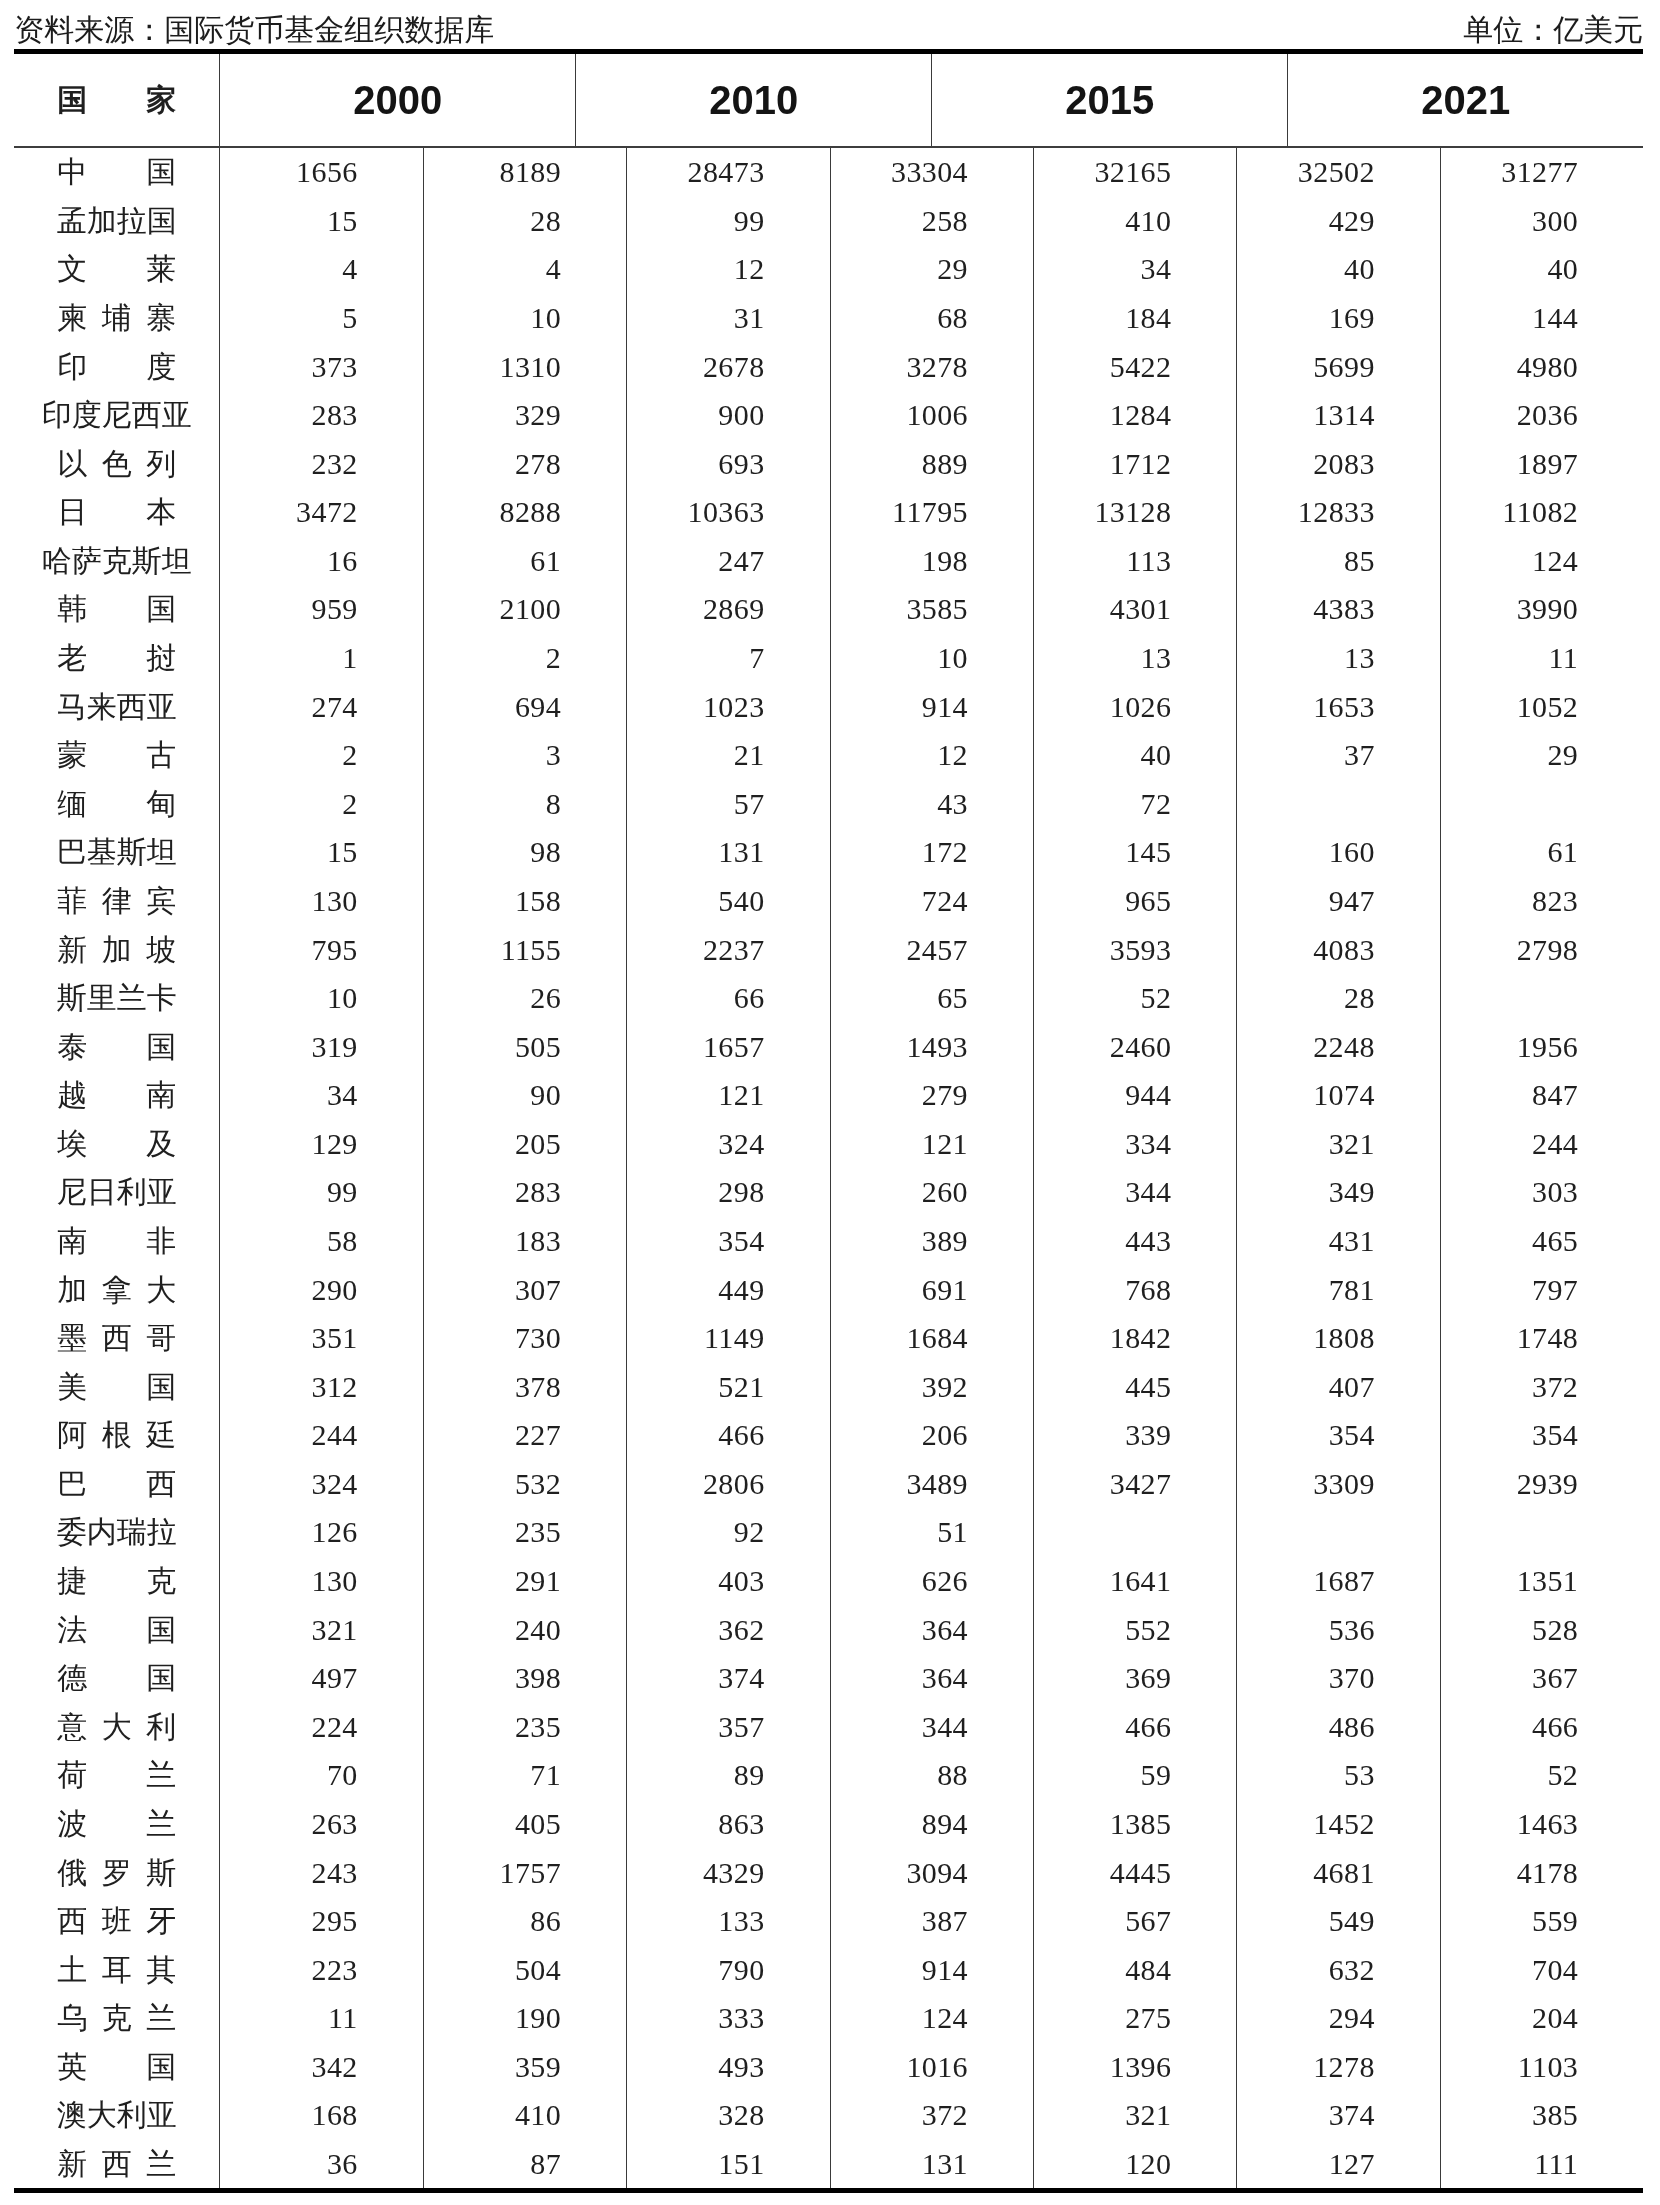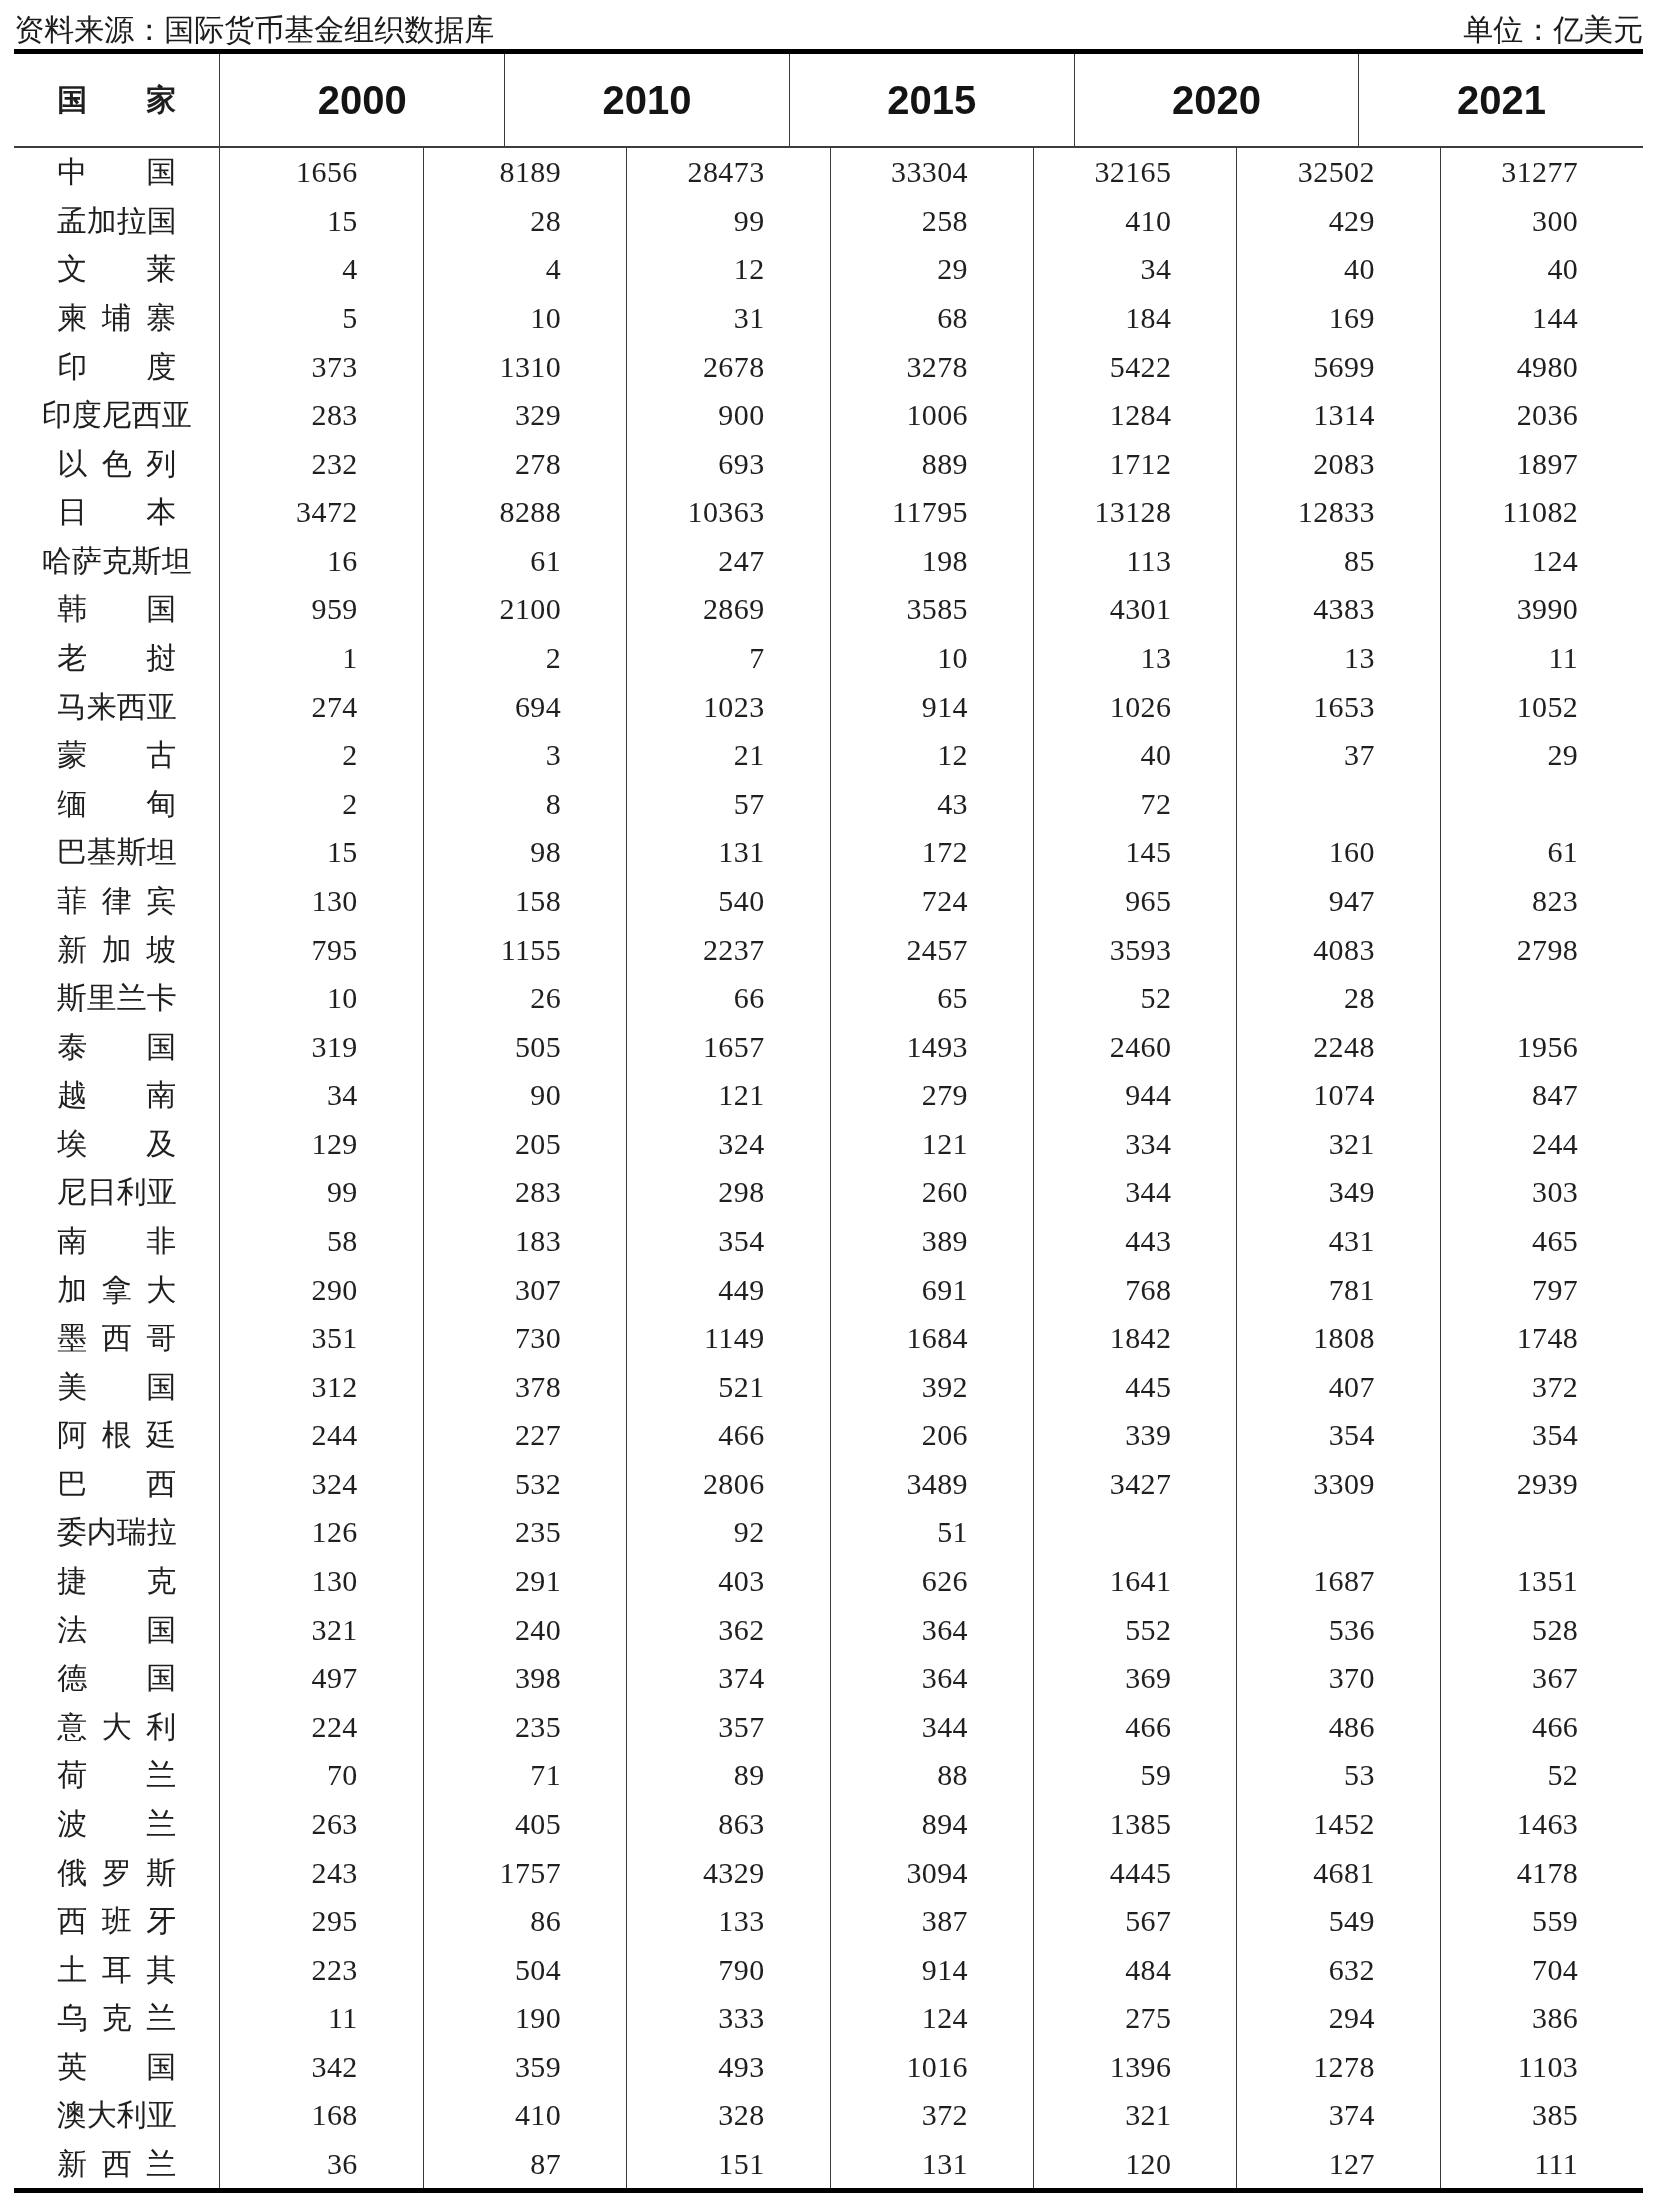--- a/index.html
+++ b/index.html
@@ -77,21 +77,20 @@
     <div class="thead" id="thead">
         <div class="cell country-cell">
           <div class="name-box">
             <span>国</span>
             <span>家</span>
           </div>
         </div>
         <div class="cell year-cell">2000</div>
         <div class="cell year-cell">2010</div>
         <div class="cell year-cell">2015</div>
-        <div class="cell year-cell">2020</div>
         <div class="cell year-cell">2021</div>
       </div>
     <div class="tbody" id="tbody">
         <div class="trow">
           <div class="cell country-cell">
             <div class="name-box">
               <span>中</span>
               <span>国</span>
             </div>
           </div>
@@ -694,21 +693,21 @@
               <span>克</span>
               <span>兰</span>
             </div>
           </div>
           <div class="cell year-cell">11</div>
           <div class="cell year-cell">190</div>
           <div class="cell year-cell">333</div>
           <div class="cell year-cell">124</div>
           <div class="cell year-cell">275</div>
           <div class="cell year-cell">294</div>
-          <div class="cell year-cell">386</div>
+          <div class="cell year-cell">204</div>
         </div>
         <div class="trow">
           <div class="cell country-cell">
             <div class="name-box">
               <span>英</span>
               <span>国</span>
             </div>
           </div>
           <div class="cell year-cell">342</div>
           <div class="cell year-cell">359</div>

